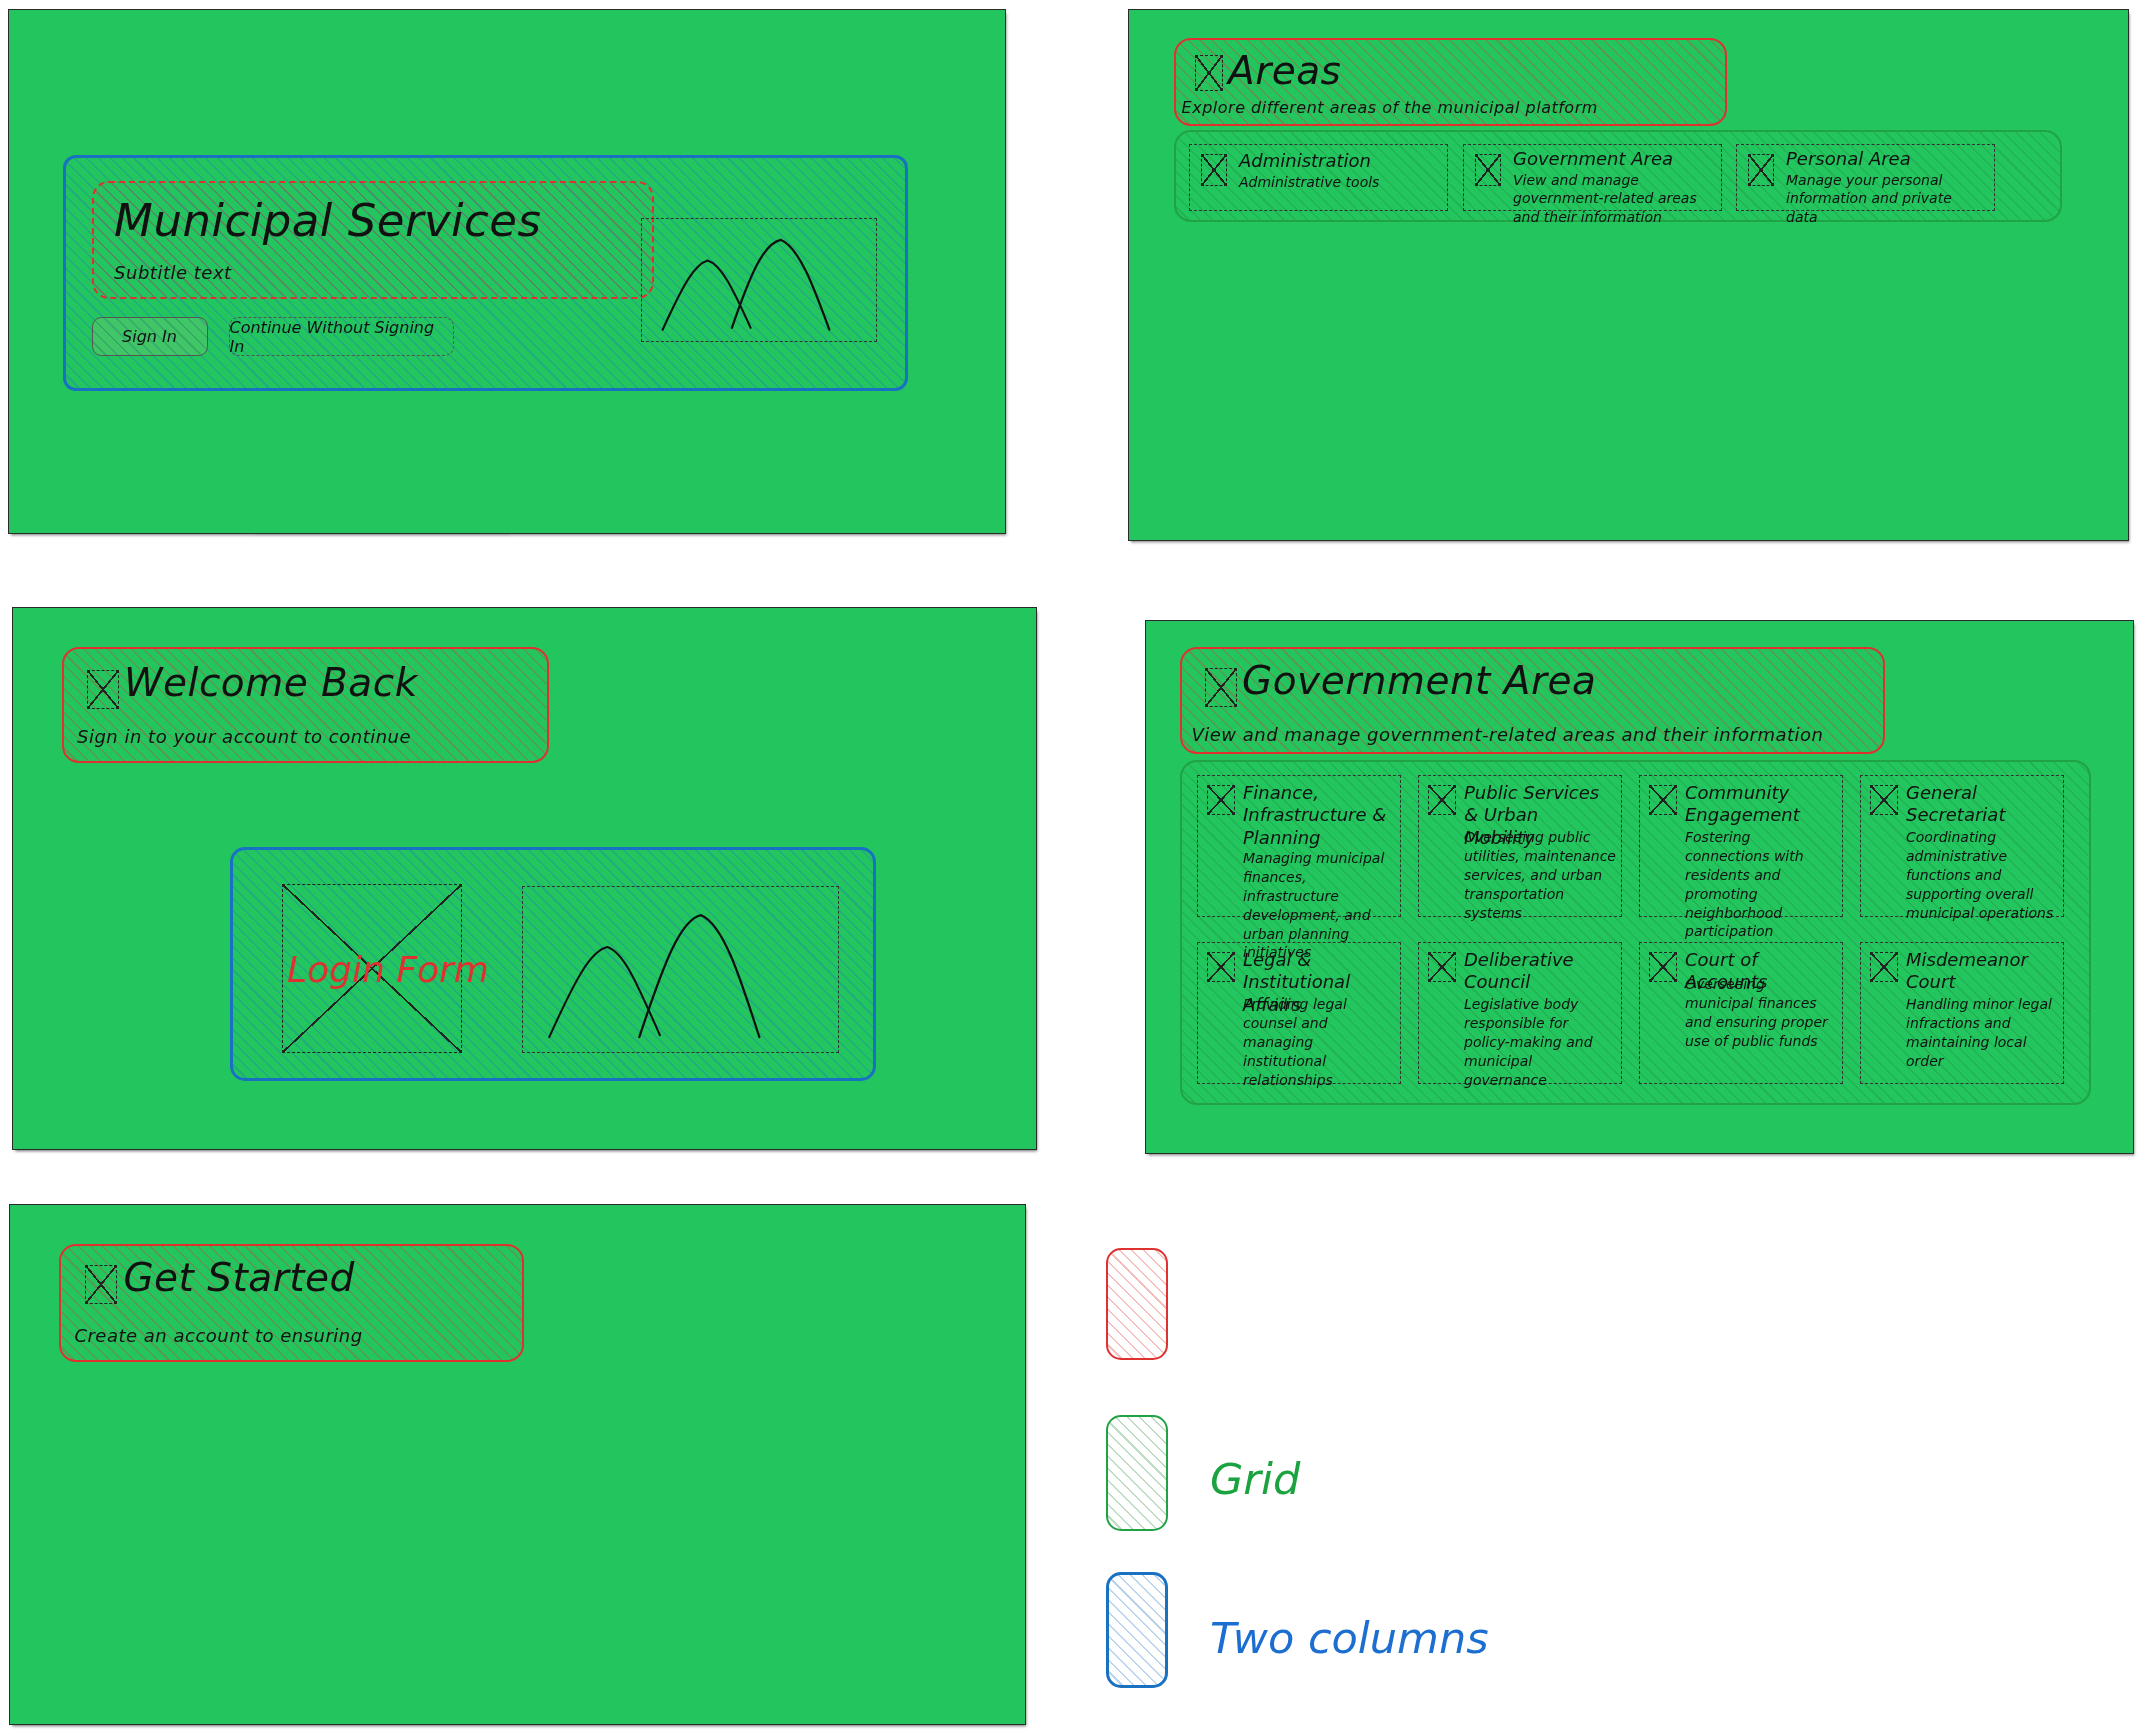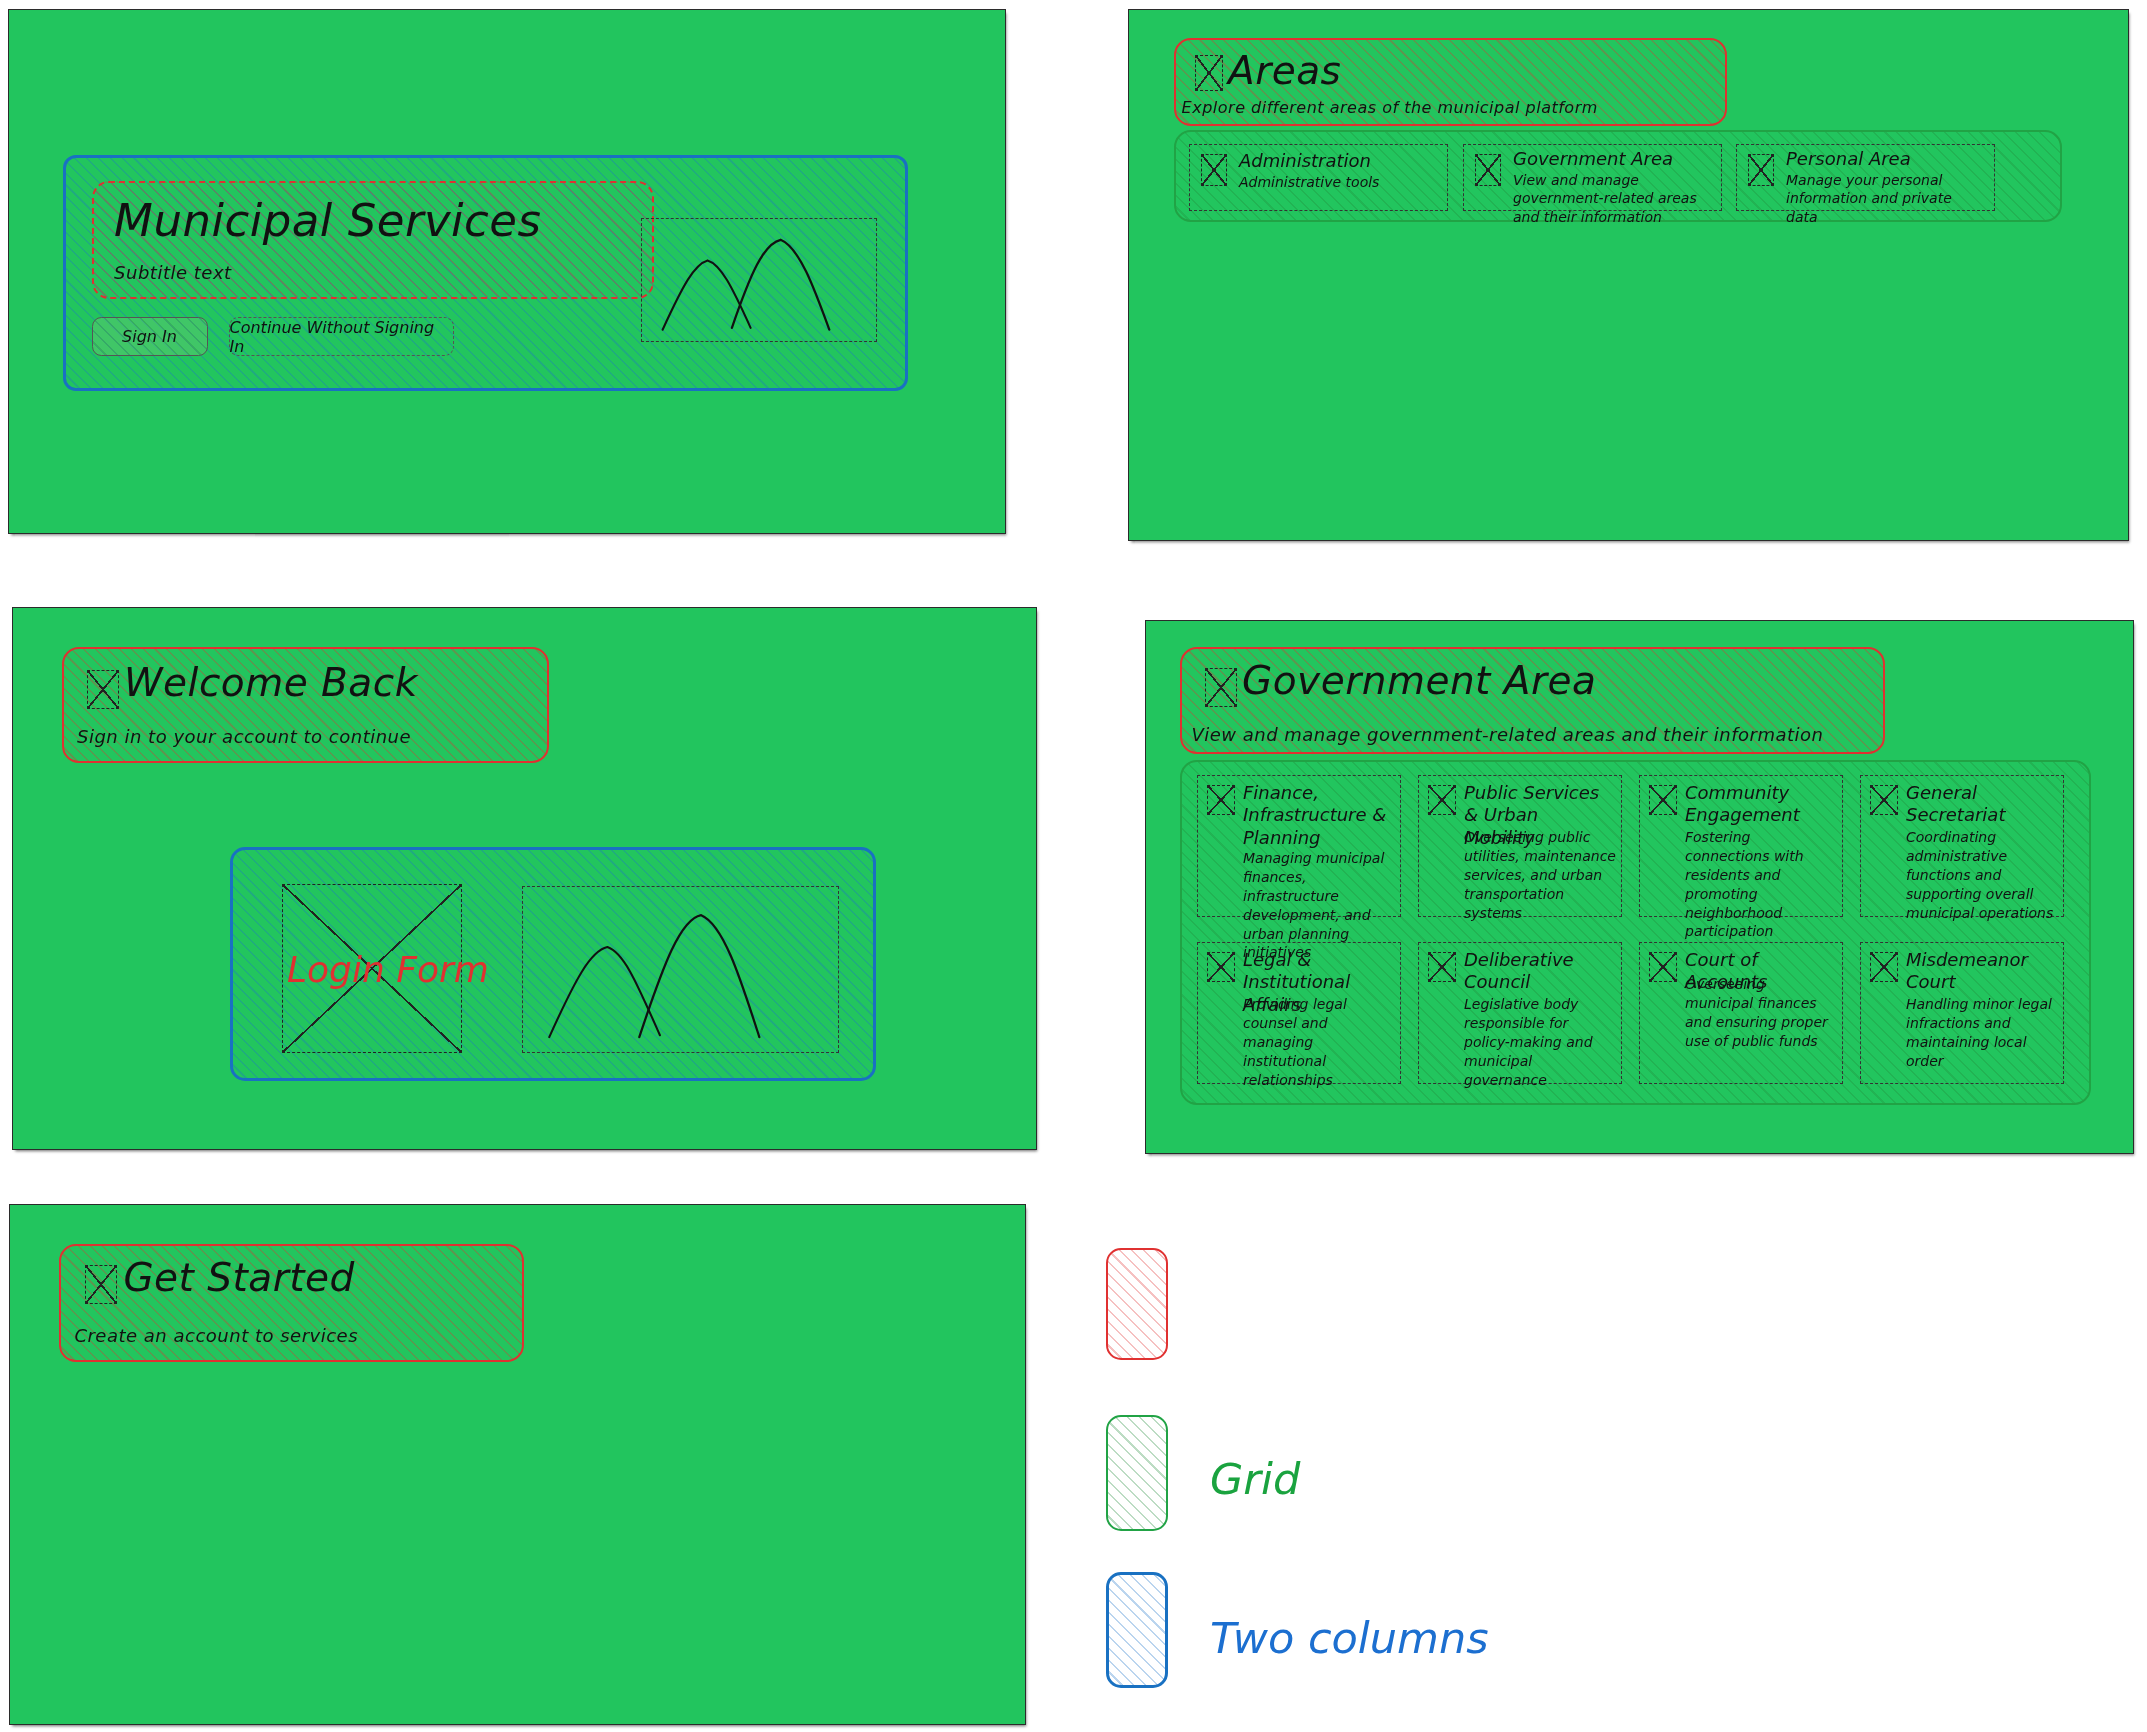--- a/index.html
+++ b/index.html
@@ -261,21 +261,21 @@
         <div class="card-desc" style="left:45px; top:52px; width:152px;">Handling minor legal infractions and maintaining local order</div>
       </div>
     </div>
   </div>
 
   <div class="screen" style="left:9.4px; top:1204px; width:1017px; height:521px;">
 
     <div class="anno anno-red hatch-red" style="left:49px; top:39px; width:465px; height:118px;">
       <span class="icon-x" style="position:absolute; left:24px; top:19px; width:32px; height:39px;"></span>
       <div class="sk title-lg" style="position:absolute; left:62px; top:9.4px; white-space:nowrap;">Get Started</div>
-      <div class="sk sub" style="position:absolute; left:13px; top:79px; white-space:nowrap;">Create an account to services</div>
+      <div class="sk sub" style="position:absolute; left:13px; top:79px; white-space:nowrap;">Create an account to ensuring</div>
     </div>
 
   </div>
 
   <div style="position:absolute; left:1098px; top:1218px; width:1040px; height:506px;">
 
     <div class="legend-swatch anno-red hatch-red" style="left:7.5px; top:30px; width:62px; height:112px;"></div>
 
     <div class="legend-swatch anno-green hatch-green" style="left:7.5px; top:197px; width:62px; height:116px;"></div>
     <div class="legend-text lg-green" style="left:112px; top:236px; width:562px;">Grid</div>

